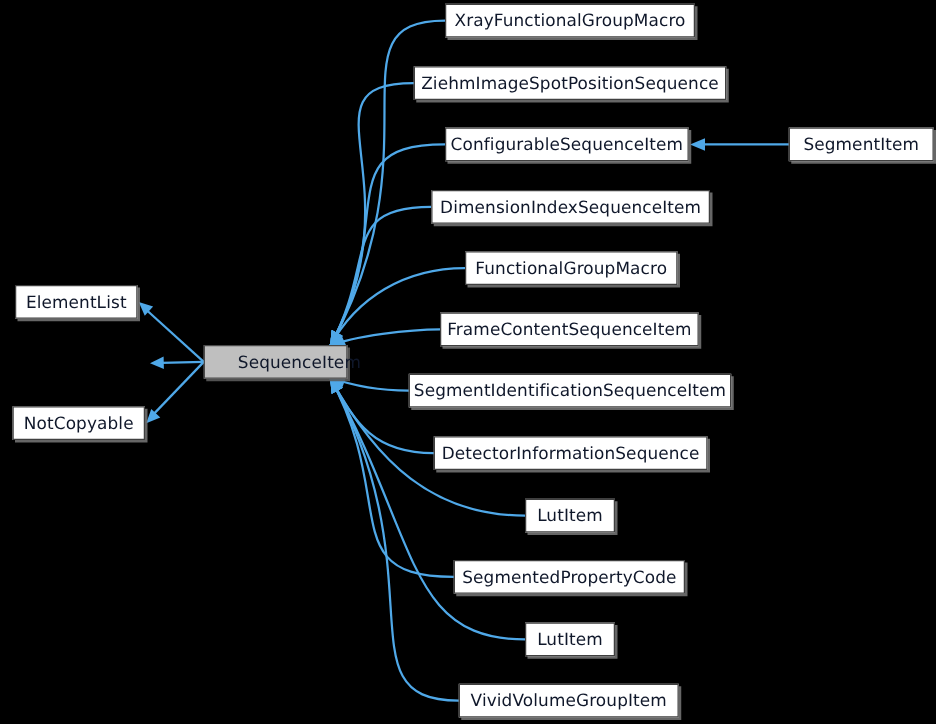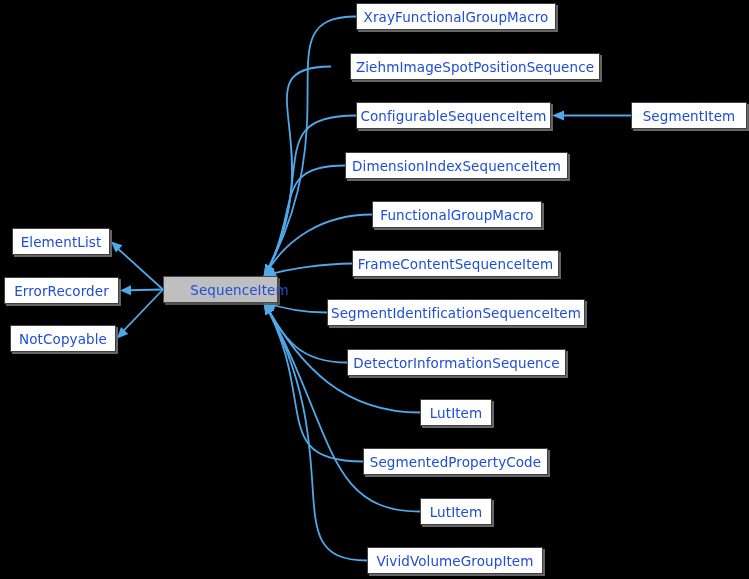--- a/index.html
+++ b/index.html
@@ -11,21 +11,21 @@
     font-family:"DejaVu Sans","Liberation Sans",sans-serif;
   }
   #edges{position:absolute;left:0;top:0;width:749px;height:579px;}
   .node{
     position:absolute;
     box-sizing:border-box;
     background:#ffffff;
     border:1px solid #3f3f3f;
     box-shadow:2px 2px 0 rgba(120,120,120,0.85);
     display:flex;align-items:center;justify-content:center;
-    color:#1d4ed8;
+    color:#0f172a;
     font-size:13.5px;
     letter-spacing:0.1px;
     white-space:nowrap;
     z-index:5;
   }
   .node.root{
     background:#bfbfbf;
     border:1px solid #4a4a4a;
     box-shadow:2px 2px 0 rgba(90,90,90,0.9);
     padding-left:38px;
@@ -69,30 +69,27 @@
       <polygon points="264,302 274.15405337783886,310.1175858480216 265.38592929112565,314.92591196009005" fill="#4fa8e8"></polygon>
       <path d="M 631 115.5 L 562 115.5" stroke="#4fa8e8" stroke-width="1.8" fill="none"></path>
       <polygon points="552,115.5 564,110.5 564,120.5" fill="#4fa8e8"></polygon>
     </svg>
 <div class="node root" style="left: 163px; top: 276px; width: 115px; height: 27px;">
       <span class="lbl">SequenceItem</span>
     </div>
     <div class="node" style="left: 12px; top: 228px; width: 98px; height: 27px;">
       <span class="lbl">ElementList</span>
     </div>
-    <div class="node" style="left: 4px; top: 277px; width: 115px; height: 27px;">
-      <span class="lbl">ErrorRecorder</span>
-    </div>
     <div class="node" style="left: 10px; top: 325px; width: 106px; height: 27px;">
       <span class="lbl">NotCopyable</span>
     </div>
     <div class="node" style="left: 356px; top: 3px; width: 200px; height: 27px;">
       <span class="lbl">XrayFunctionalGroupMacro</span>
     </div>
-    <div class="node" style="left: 350px; top: 53px; width: 250px; height: 27px;">
+    <div class="node" style="left: 331px; top: 53px; width: 250px; height: 27px;">
       <span class="lbl">ZiehmImageSpotPositionSequence</span>
     </div>
     <div class="node" style="left: 356px; top: 102px; width: 195px; height: 27px;">
       <span class="lbl">ConfigurableSequenceItem</span>
     </div>
     <div class="node" style="left: 345px; top: 152px; width: 223px; height: 27px;">
       <span class="lbl">DimensionIndexSequenceItem</span>
     </div>
     <div class="node" style="left: 372px; top: 201px; width: 170px; height: 27px;">
       <span class="lbl">FunctionalGroupMacro</span>

